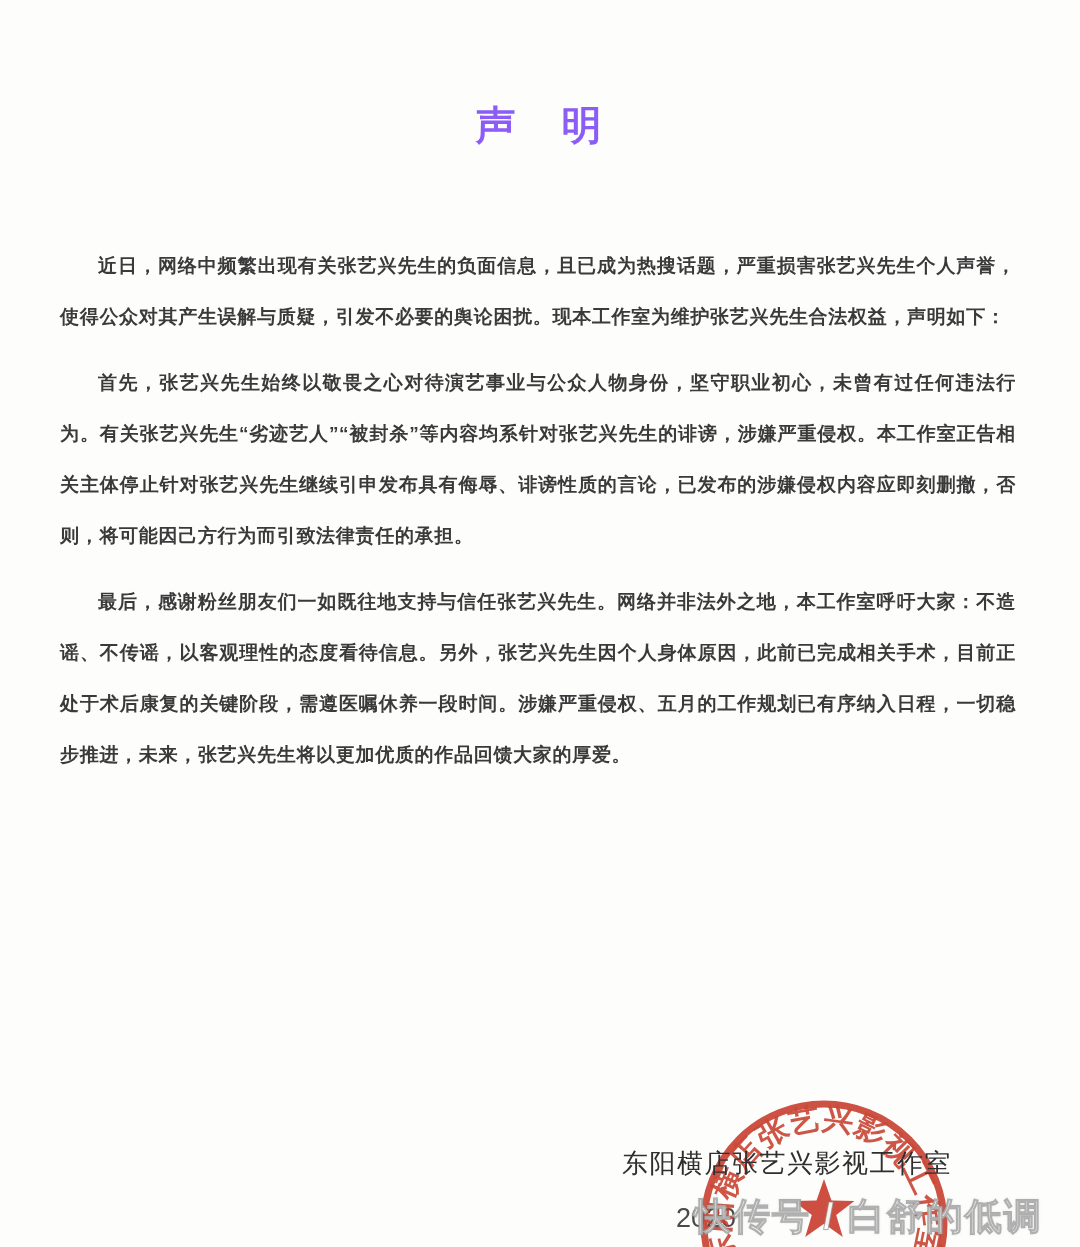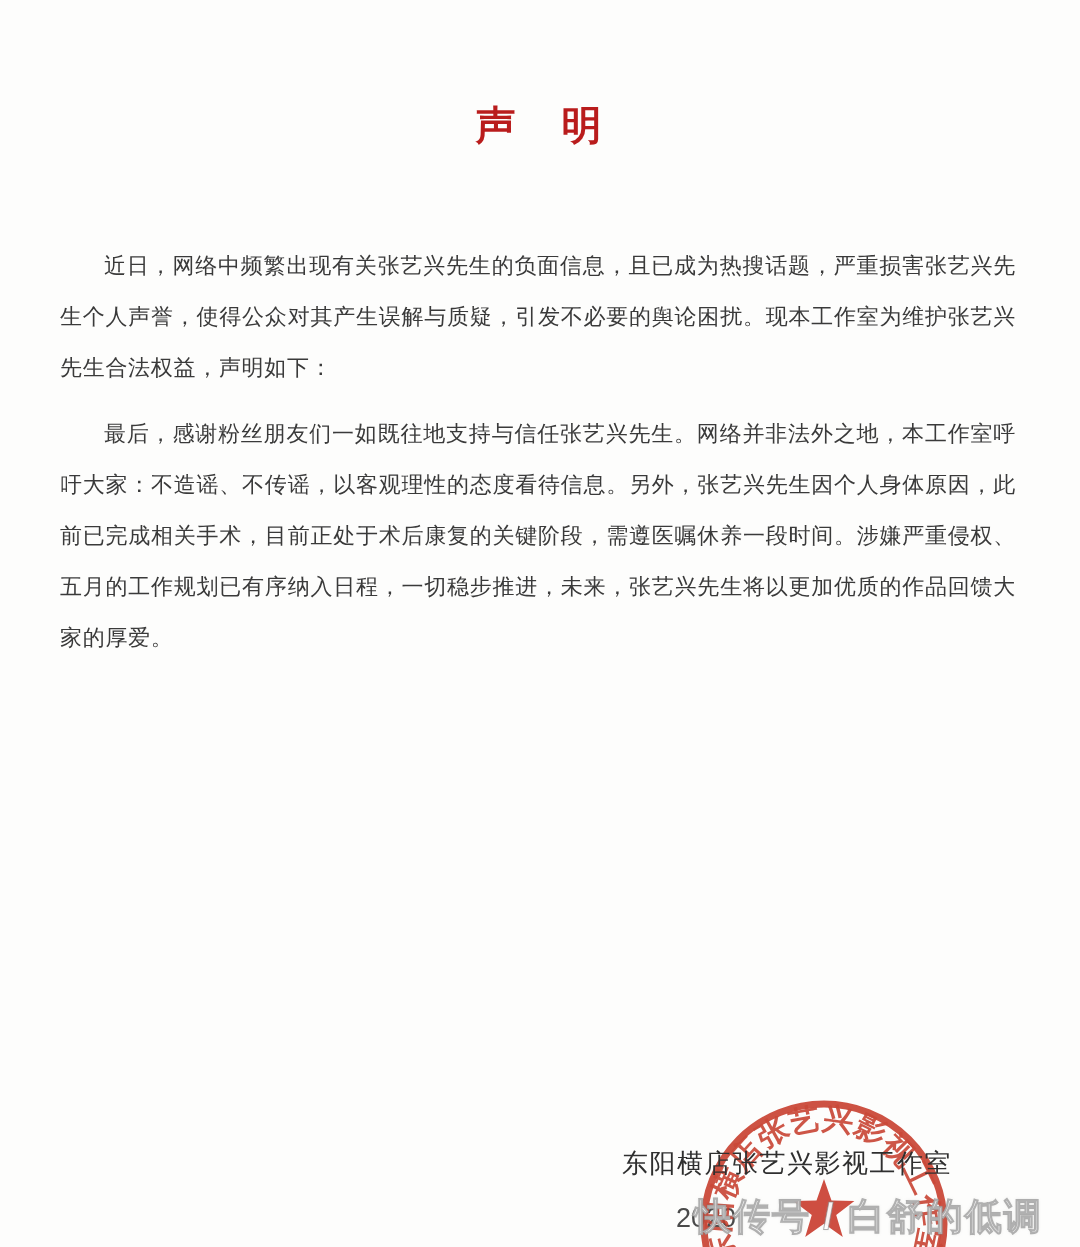--- a/index.html
+++ b/index.html
@@ -13,35 +13,35 @@
     font-family:"Liberation Sans", sans-serif;
   }
   .title {
     position:absolute;
     top:98px; left:0;
     width:100%;
     text-align:center;
     font-size:40px;
     font-weight:700;
     letter-spacing:3px;
-    color:#b91c1c;
+    color:#8b5cf6;
   }
   .body {
     position:absolute;
     left:60px; top:240px;
     width:958px;
     color:#3a3a3a;
   }
   .body p {
-    font-size:22px;
+    font-size:19px;
     line-height:51px;
     letter-spacing:0.7px;
     text-align:justify;
     text-indent:2em;
-    font-weight:400;
+    font-weight:700;
     margin:0 2px 15px 0;
     color:#3a3a3a;
   }
   .signature {
     position:absolute;
     left:622px; top:1146px;
     font-size:26px;
     letter-spacing:1.5px;
     font-weight:500;
     color:#2f2f2f;
@@ -80,20 +80,21 @@
 </style>
 </head>
 <body>
 
 <div class="page">
 
   <div class="title">声　明</div>
 
   <div class="body">
     <p>近日，网络中频繁出现有关张艺兴先生的负面信息，且已成为热搜话题，严重损害张艺兴先生个人声誉，使得公众对其产生误解与质疑，引发不必要的舆论困扰。现本工作室为维护张艺兴先生合法权益，声明如下：</p>
+    <p>首先，张艺兴先生始终以敬畏之心对待演艺事业与公众人物身份，坚守职业初心，未曾有过任何违法行为。有关张艺兴先生“劣迹艺人”“被封杀”等内容均系针对张艺兴先生的诽谤，涉嫌严重侵权。本工作室正告相关主体停止针对张艺兴先生继续引申发布具有侮辱、诽谤性质的言论，已发布的涉嫌侵权内容应即刻删撤，否则，将可能因己方行为而引致法律责任的承担。</p>
     <p>最后，感谢粉丝朋友们一如既往地支持与信任张艺兴先生。网络并非法外之地，本工作室呼吁大家：不造谣、不传谣，以客观理性的态度看待信息。另外，张艺兴先生因个人身体原因，此前已完成相关手术，目前正处于术后康复的关键阶段，需遵医嘱休养一段时间。涉嫌严重侵权、五月的工作规划已有序纳入日程，一切稳步推进，未来，张艺兴先生将以更加优质的作品回馈大家的厚爱。</p>
   </div>
 
   <div class="date-partial">2020</div>
 
   <div class="seal">
     <svg viewBox="0 0 264 264" xmlns="http://www.w3.org/2000/svg">
       <circle cx="132" cy="132" r="120" fill="none" stroke="#c63b2a" stroke-width="7" opacity="0.95"></circle>
       <path id="sealArc" d="M 45.9,172.2 A 95,95 0 1 1 218.1,172.2" fill="none"></path>
       <text font-size="30" font-weight="600" fill="#c63b2a" font-family="Liberation Sans, sans-serif" opacity="0.92">

